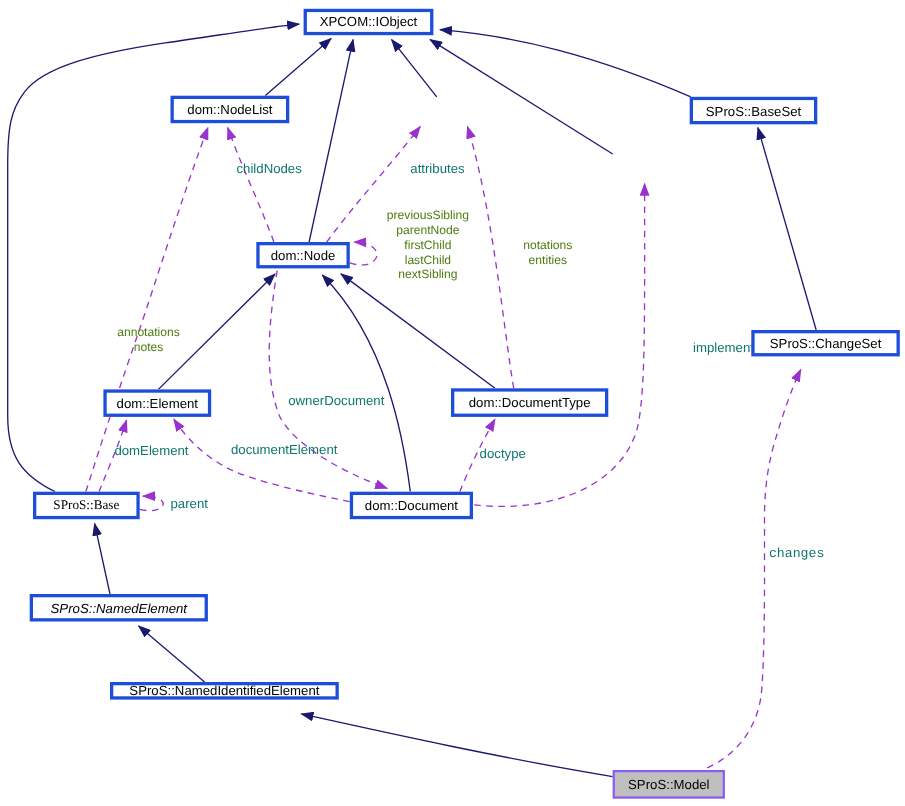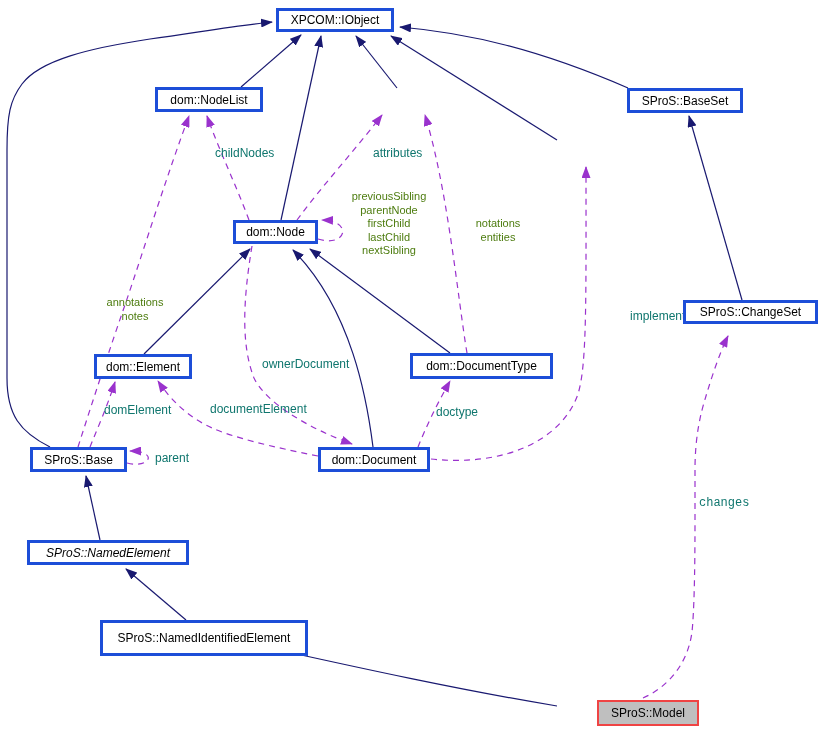--- a/index.html
+++ b/index.html
@@ -17,23 +17,22 @@
     border:3px solid #1d4ed8;
     display:flex;align-items:center;justify-content:center;
     font-size:12px;color:#000000;
     white-space:nowrap;
     box-sizing:border-box;
     cursor:pointer;
     z-index:2;
   }
   .node.selected{
     background:#bfbfbf;
-    border:2px solid #ef4444;
+    border:2px solid #8b5cf6;
     cursor:default;
-    margin-left:40px;
   }
   .edge-label{
     position:absolute;
     font-size:12px;color:#0f766e;
     white-space:nowrap;
     z-index:1;
   }
   .edge-label-block{
     position:absolute;
     font-size:11px;color:#4d7c0f;
@@ -87,24 +86,24 @@
     <path class="dashed-edge" d="M 643,698 C 670,686 688,662 692,632 C 694,612 695,575 695,520 L 695,470 C 695,438 700,415 706,396 C 712,376 720,352 728,336" marker-end="url(#arrow-dashed)"></path>
   </svg>
 
   <div class="node" style="left:276px;top:8px;width:118px;height:24px;">XPCOM::IObject</div>
   <div class="node" style="left:155px;top:87px;width:108px;height:25px;">dom::NodeList</div>
   <div class="node" style="left:627px;top:88px;width:116px;height:25px;">SProS::BaseSet</div>
   <div class="node" style="left:233px;top:220px;width:85px;height:24px;">dom::Node</div>
   <div class="node" style="left:683px;top:300px;width:135px;height:24px;">SProS::ChangeSet</div>
   <div class="node" style="left:94px;top:354px;width:98px;height:25px;">dom::Element</div>
   <div class="node" style="left:410px;top:353px;width:143px;height:26px;">dom::DocumentType</div>
-  <div class="node" style="left:30px;top:447px;width:97px;height:25px;">SProS::Base</div>
+  <div class="node" style="left:30px;top:447px;width:97px;height:25px;font-family:Liberation Serif, serif;">SProS::Base</div>
   <div class="node" style="left:318px;top:447px;width:112px;height:25px;">dom::Document</div>
   <div class="node" style="left:27px;top:540px;width:162px;height:25px;font-style:italic;">SProS::NamedElement</div>
-  <div class="node" style="left:100px;top:620px;width:208px;height:36px;">SProS::NamedIdentifiedElement</div>
+  <div class="node" style="left:100px;top:620px;width:208px;height:16px;">SProS::NamedIdentifiedElement</div>
   <div class="node selected" style="left:557px;top:700px;width:102px;height:26px;">SProS::Model</div>
 
   <span class="edge-label" style="left:215px;top:146px;">childNodes</span>
   <span class="edge-label" style="left:373px;top:146px;">attributes</span>
 
   <div class="edge-label-block" style="left:341px;top:190px;width:96px;">
     <div>previousSibling</div>
     <div>parentNode</div>
     <div>firstChild</div>
     <div>lastChild</div>

